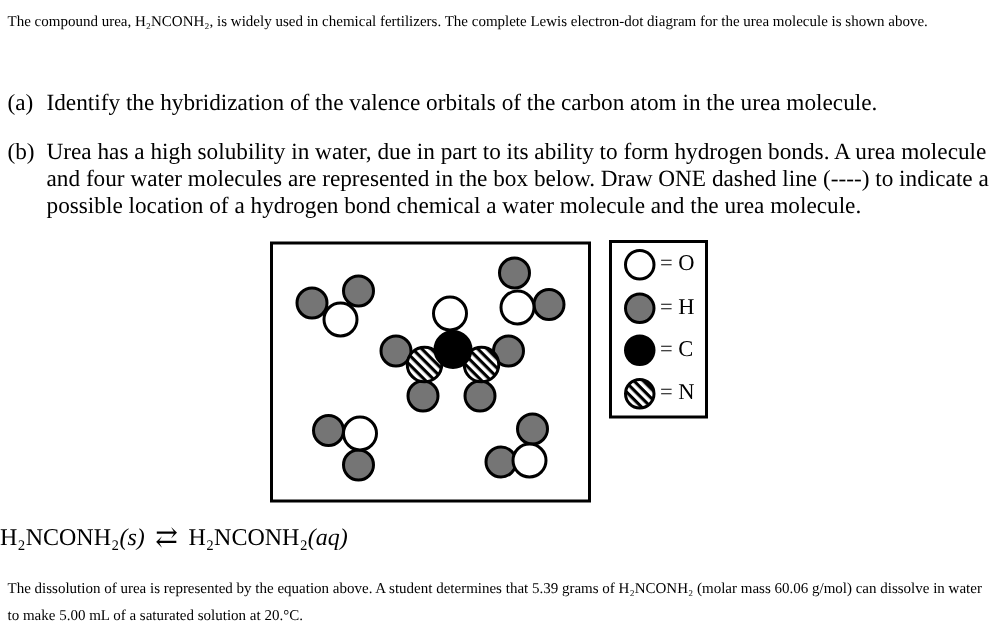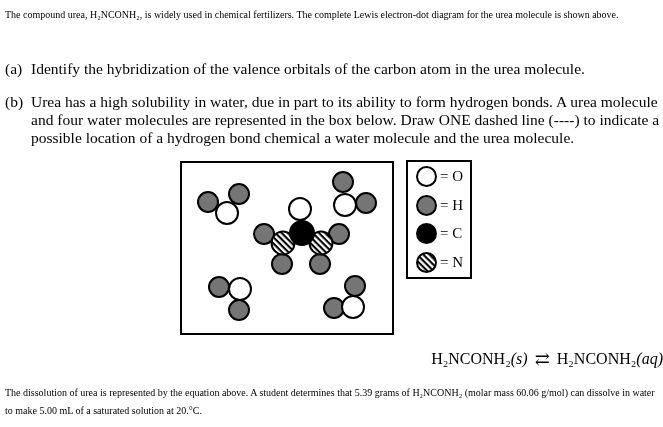--- a/index.html
+++ b/index.html
@@ -47,21 +47,21 @@
     justify-content: space-around;
     padding-left: 7px;
   }
   .legend-row { display: flex; align-items: center; }
   .legend-row svg { flex: 0 0 auto; }
   .legend-label { font-size: 15px; margin-left: 2px; white-space: nowrap; }
   .equation {
     position: absolute;
     left: 0; top: 347px;
     width: 663px;
-    text-align: right;
+    text-align: left;
     font-size: 16px;
     font-family: "Liberation Serif", "DejaVu Serif", "DejaVu Sans", serif;
   }
   .eq-state { font-style: italic; }
   .eq-arrow { font-size: 18px; padding: 0 3px; position: relative; top: 1px; }
 </style>
 </head>
 <body>
 
 <p class="para" style="left:5px; top:6px; width:658px;">The compound urea, H₂NCONH₂, is widely used in chemical fertilizers. The complete Lewis electron-dot diagram for the urea molecule is shown above.</p>

